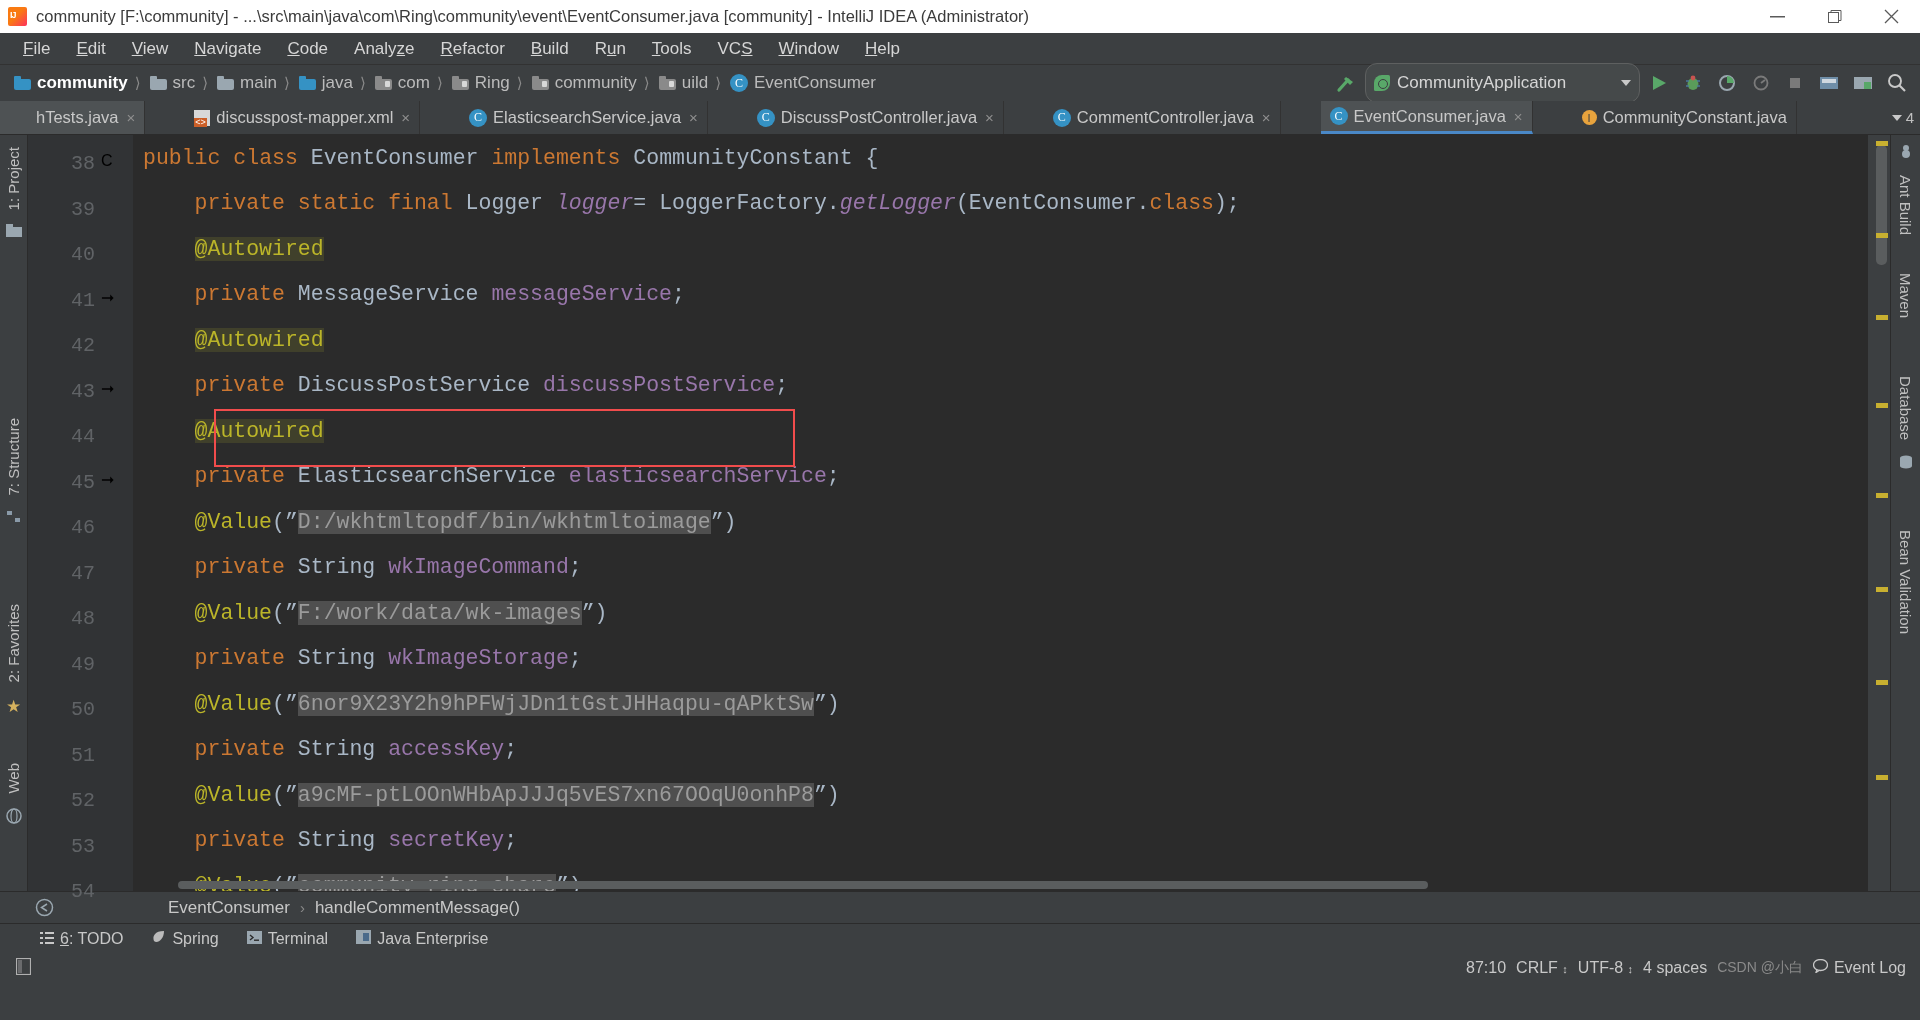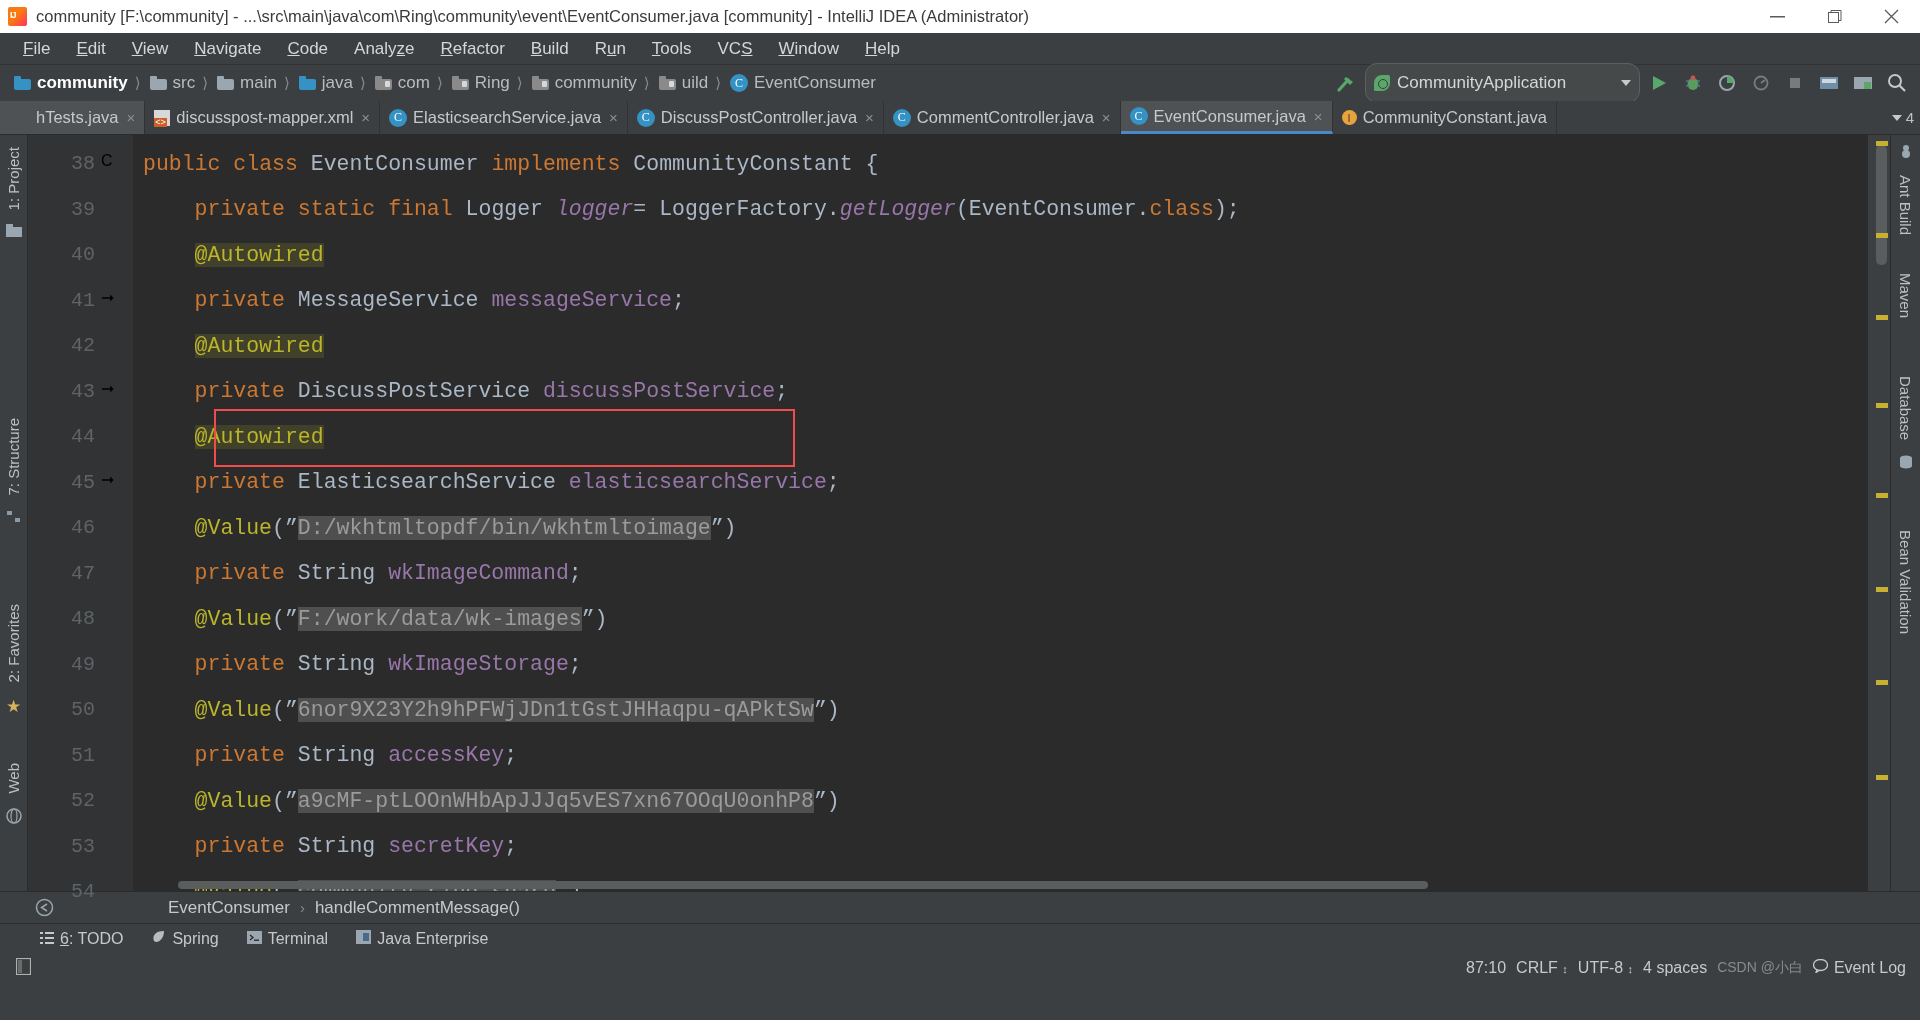--- a/index.html
+++ b/index.html
@@ -54,21 +54,21 @@
   .leaf{ width:16px; height:16px; background:#59a869; border-radius:50% 10% 50% 10%; flex:0 0 auto;
     position:relative;}
   .leaf::after{content:"";position:absolute;left:4px;top:4px;width:8px;height:8px;border-radius:50%;
     border:1.5px solid #3c3f41;}
   .tb-btn{ width:30px; height:30px; display:flex; align-items:center; justify-content:center;}
   .caret{ width:0;height:0;border-left:5px solid transparent;border-right:5px solid transparent;
     border-top:6px solid #c9c9c9;}
 
   
   .tabsbar{ height:34px; background:#3c3f41; display:flex; align-items:stretch;
-    border-bottom:1px solid #2b2b2b; position:relative; overflow:hidden;}
+    border-bottom:1px solid #2b2b2b; position:relative; overflow:hidden;gap:40px;}
   .tab{ display:flex; align-items:center; gap:6px; padding:0 9px; background:#3c3f41;
     border-right:1px solid #323232; white-space:nowrap; position:relative;}
   .tab.first{ background:#4e5254; }
   .tab.active{ background:#4e5254; border-bottom:3px solid #4a88c7; }
   .tab-label{ font-size:16.5px; color:#c8c8c8; }
   .tab .x{ font-size:15px; color:#8f8f8f; margin-left:2px;}
   .xmlicon{ width:16px;height:16px;background:#d8d8d8;position:relative;flex:0 0 auto;}
   .xmlicon::after{content:"<>";position:absolute;left:0;bottom:-1px;font-size:9px;color:#fff;
     background:#cc5f28;padding:0 1px;line-height:9px;}
   .dot-mod{ width:15px;height:15px;border-radius:50%;background:#e8a33d;color:#3c3f41;
@@ -88,21 +88,21 @@
 
   .editorwrap{ flex:1; display:flex; background:#2b2b2b; position:relative; min-width:0;}
   .gutter{ width:105px; background:#313335; flex:0 0 auto; padding-top:6px;}
   .gline{ height:45.5px; display:flex; align-items:center; justify-content:flex-end;
     padding-right:8px; gap:6px; position:relative;}
   .lnum{ font-size:20px; color:#606366; font-family:"Liberation Mono", monospace;}
   .gicon{ width:24px; height:24px; flex:0 0 auto; position:relative;}
   .bean{ width:23px;height:23px;border-radius:50%;
     background:radial-gradient(circle at 35% 30%,#7dc47d,#4a9c4a);}
 
-  .codearea{ flex:1; padding-top:6px; position:relative; overflow:hidden; min-width:0;}
+  .codearea{ flex:1; position:relative; overflow:hidden; min-width:0;}
   .cline{ height:45.5px; display:flex; align-items:center; white-space:pre;
     font-family:"Liberation Mono", monospace; font-size:21.5px; padding-left:10px;}
   .kw{ color:#cc7832; } .cls{ color:#a9b7c6; } .fld2{ color:#9876aa; }
   .ann{ color:#bbb529; } .plain{ color:#a9b7c6; } .it{ color:#9876aa; font-style:italic; }
   .hl-ann{ background:#6b6b2e55; }
   .hl-str{ background:#4f4f4f; color:#9b9b9b; }
   .redbox{ position:absolute; border:2px solid #f14c4c; left:186px; top:274px;
     width:581px; height:58px; pointer-events:none; }
 
   .scrollmark{ width:22px; background:#3c3f41; flex:0 0 auto; position:relative;}

